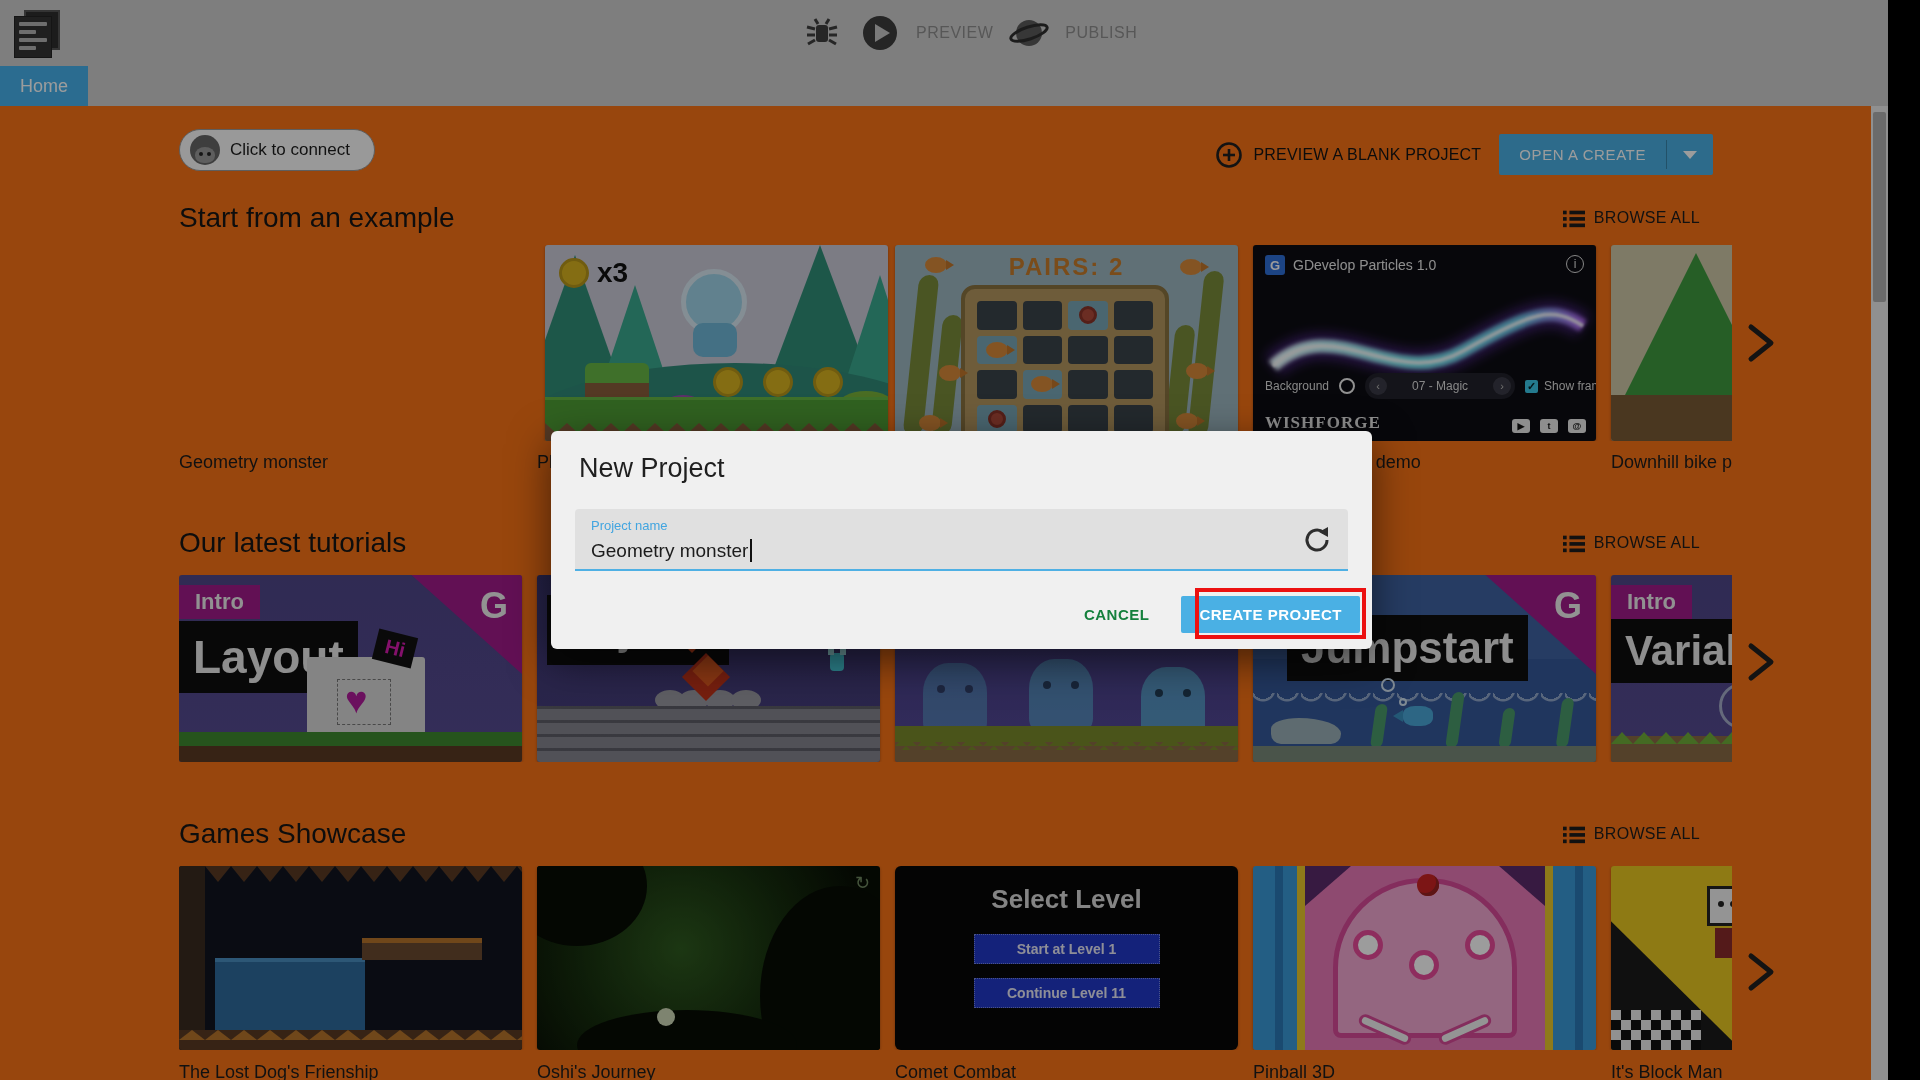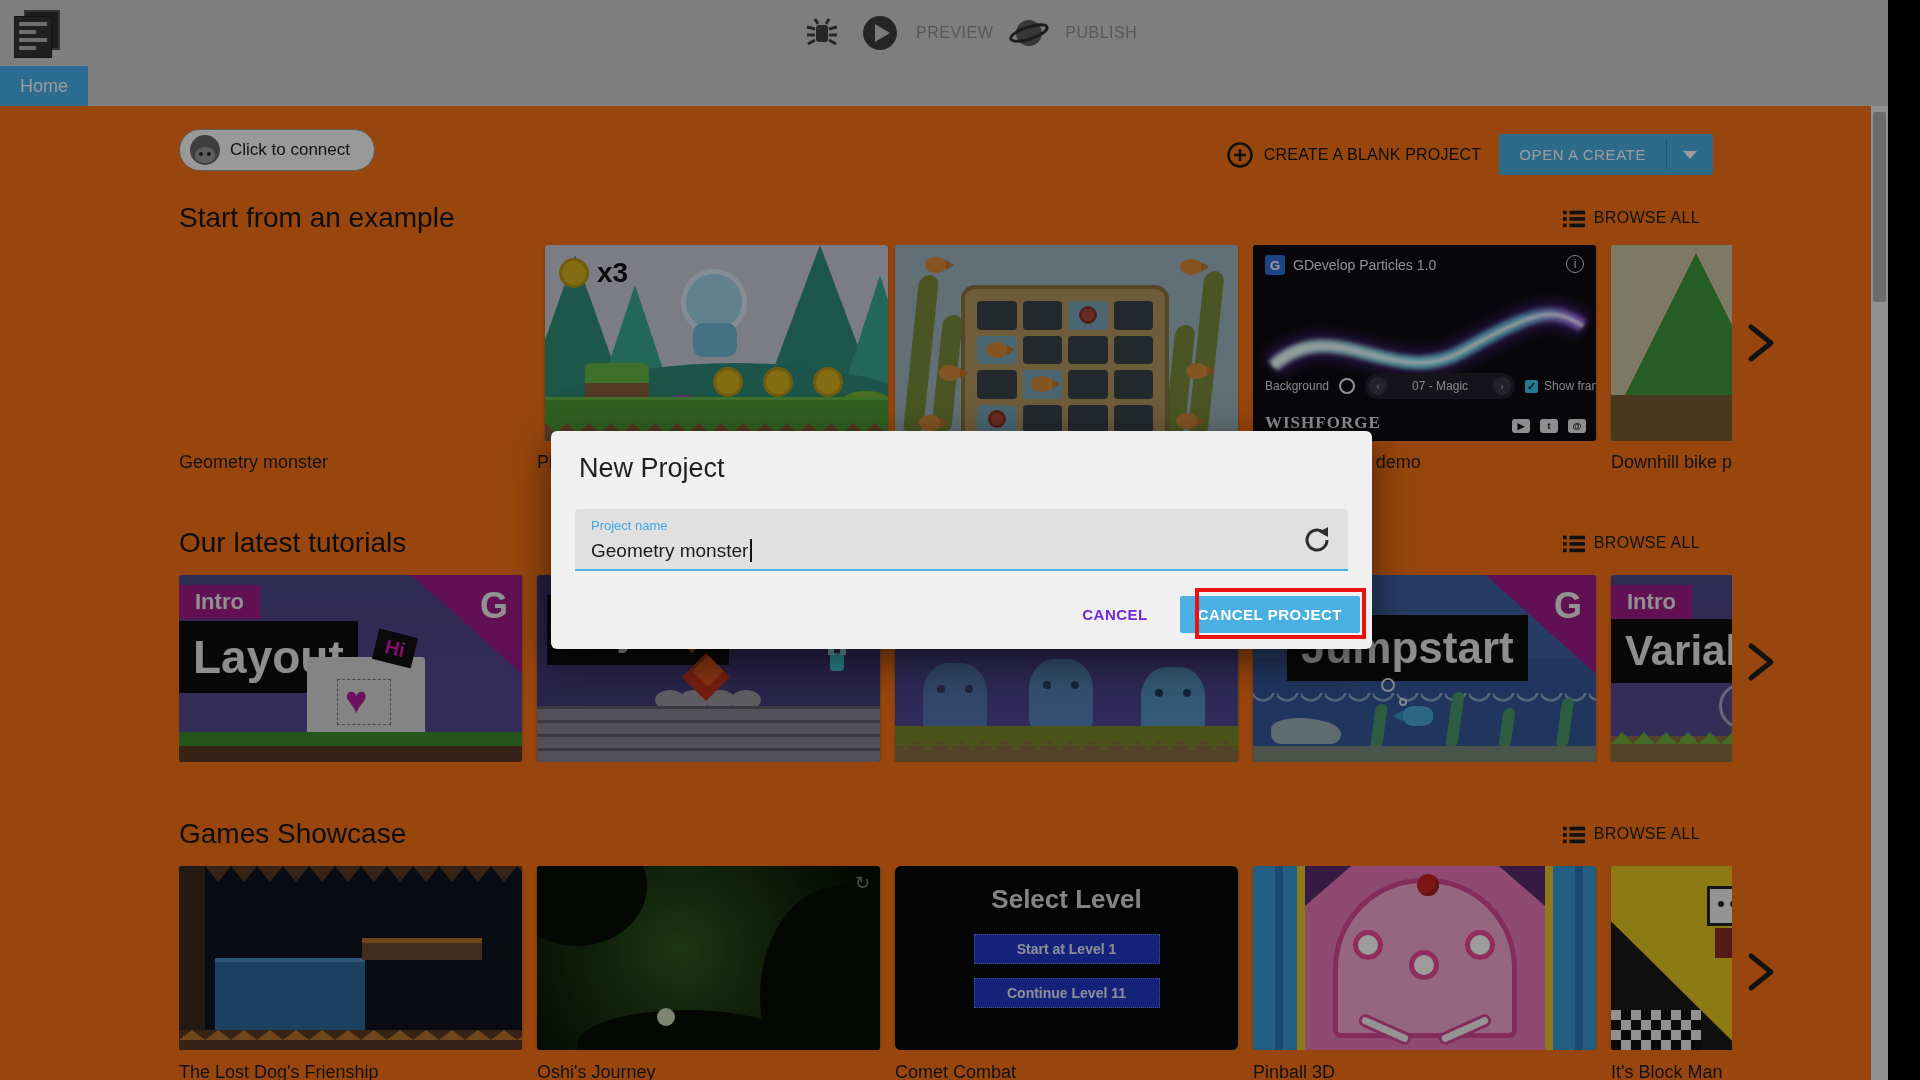--- a/index.html
+++ b/index.html
@@ -201,21 +201,21 @@
   
   .overlay-modal { position:absolute; left:551px; top:431px; width:821px; height:218px; background:#f0f0f0; border-radius:6px;
                    box-shadow:0 12px 40px rgba(0,0,0,0.55); z-index:100; }
   .modal-title { position:absolute; left:28px; top:22px; font-size:27px; color:#1f1f1f; }
   .field { position:absolute; left:24px; top:78px; width:773px; height:62px; background:#e0e0e0; border-radius:4px 4px 0 0; border-bottom:2px solid #4fb0e4; }
   .field-label { position:absolute; left:16px; top:9px; font-size:13px; color:#42a5e0; }
   .field-value { position:absolute; left:16px; top:30px; font-size:19px; color:#1c1c1c; display:flex; align-items:center; }
   .caret-bar { display:inline-block; width:2px; height:23px; background:#111; margin-left:2px; }
   .field-refresh { position:absolute; right:16px; top:16px; width:30px; height:30px; cursor:pointer; }
   .modal-actions { position:absolute; right:12px; bottom:16px; display:flex; align-items:center; gap:26px; }
-  .btn-cancel { font-size:15px; font-weight:bold; letter-spacing:0.5px; color:#6d28d9; cursor:pointer; padding:8px 6px; }
+  .btn-cancel { font-size:15px; font-weight:bold; letter-spacing:0.5px; color:#15803d; cursor:pointer; padding:8px 6px; }
   .btn-create { background:#4ab0e4; color:#fff; font-size:15px; font-weight:bold; letter-spacing:0.5px; padding:10px 18px; border-radius:2px; cursor:pointer; }
   .annotation { position:absolute; right:6px; bottom:10px; width:171px; height:51px; border:4px solid #ec1111; z-index:110; pointer-events:none; }
 </style>
 </head>
 <body>
 
 <div id="stage">
   <div id="app">
 
     <div class="toolbar">
@@ -274,21 +274,21 @@
         <span>Click to connect</span>
       </div>
 
       <div class="topright">
         <div class="create-blank">
           <svg width="28" height="28" viewBox="0 0 28 28">
             <circle cx="14" cy="14" r="11.5" fill="none" stroke="#1f1f1f" stroke-width="2.6"></circle>
             <line x1="14" y1="8" x2="14" y2="20" stroke="#1f1f1f" stroke-width="2.6"></line>
             <line x1="8" y1="14" x2="20" y2="14" stroke="#1f1f1f" stroke-width="2.6"></line>
           </svg>
-          <span>CREATE A BLANK PROJECT</span>
+          <span>PREVIEW A BLANK PROJECT</span>
         </div>
         <div class="open-project">
           <div class="main">OPEN A CREATE</div>
           <div class="sep"></div>
           <div class="caret">
             <div class="caret-tri"></div>
           </div>
         </div>
       </div>
 
@@ -338,20 +338,21 @@
             <div class="coin"></div>
             <span class="plat-x3">x3</span>
           </div>
         </div>
 
         <div class="card c-pairs" style="left:716px; height:196px;">
           <div class="weed" style="left:16px; top:30px; height:160px;"></div>
           <div class="weed" style="left:42px; top:70px; height:120px;"></div>
           <div class="weed" style="right:22px; top:26px; height:166px;"></div>
           <div class="weed" style="right:48px; top:80px; height:110px;"></div>
+          <div class="pairs-title">PAIRS: 2</div>
           <div class="pairs-frame">
             <div class="tile"></div>
               <div class="tile"></div>
             <div class="tile open">
                 <div class="snail"></div>
               </div>
             <div class="tile"></div>
             <div class="tile open">
                 <div class="fish"></div>
               </div>
@@ -663,17 +664,17 @@
       </div>
       <div class="field-refresh">
         <svg width="30" height="30" viewBox="0 0 30 30">
           <path d="M25 15 a10 10 0 1 1 -3.4-7.5" fill="none" stroke="#2e2e2e" stroke-width="3"></path>
           <polygon points="26,2 26,12 17,7" fill="#2e2e2e"></polygon>
         </svg>
       </div>
     </div>
     <div class="modal-actions">
       <div class="btn-cancel">CANCEL</div>
-      <div class="btn-create">CANCEL PROJECT</div>
+      <div class="btn-create">CREATE PROJECT</div>
     </div>
     <div class="annotation"></div>
   </div>
 </div>
 
 </body></html>

